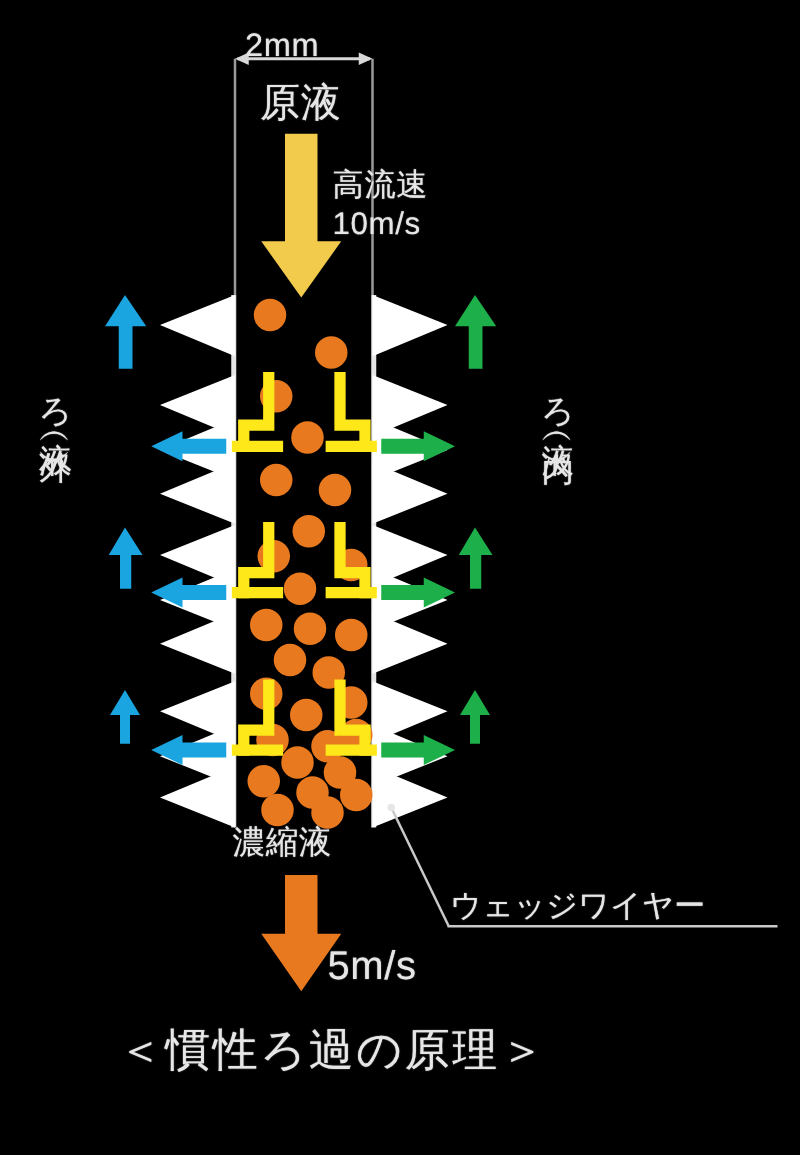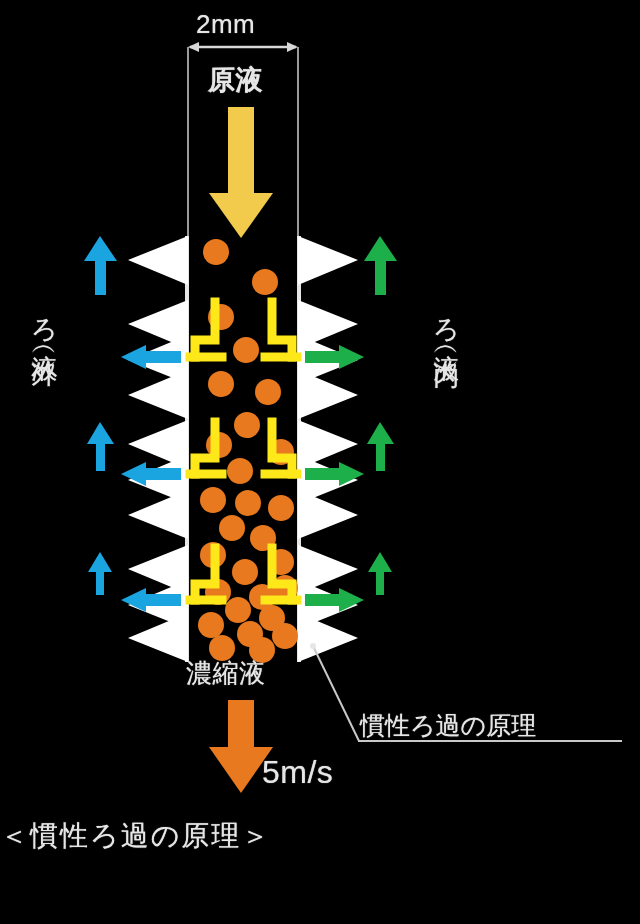--- a/index.html
+++ b/index.html
@@ -34,28 +34,27 @@
     position: absolute;
     white-space: pre;
     line-height: 1.12;
     color: #e6e6e6;
     letter-spacing: 0.5px;
     text-shadow: 0 0 1px #bdbdbd;
   }
   .lbl-dim {
     font-size: 26px;
     left: 196px;
-    top: 10px;
+    top: 22px;
     text-align: center;
   }
   .lbl-feed {
-    font-size: 27px;
+    font-size: 32px;
     left: 208px;
     top: 65px;
-    font-weight: bold;
   }
   .lbl-hiflow {
     font-size: 25px;
     left: 266px;
     top: 133px;
     line-height: 1.22;
   }
   .lbl-conc {
     font-size: 26px;
     left: 186px;
@@ -84,24 +83,25 @@
     left: 28px;
     top: 300px;
     height: 200px;
   }
   .lbl-right {
     left: 430px;
     top: 300px;
     height: 200px;
   }
   .lbl-title {
-    font-size: 28px;
+    font-size: 36px;
     left: 0;
     top: 820px;
     width: 532px;
+    text-align: center;
     letter-spacing: 2px;
   }
 </style>
 </head>
 <body>
 
 <div id="stage">
 
   <svg id="diagram-svg" viewBox="0 0 640 924">
 
@@ -264,20 +264,22 @@
     <g>
       <line x1="313" y1="646" x2="359" y2="741" stroke="#c9c9c9" stroke-width="2"></line>
       <circle cx="313" cy="646" r="3" fill="#e6e6e6"></circle>
       <line x1="358" y1="741" x2="622" y2="741" stroke="#c9c9c9" stroke-width="2"></line>
     </g>
 
   </svg>
 
   <div class="lbl lbl-dim">2mm</div>
   <div class="lbl lbl-feed">原液</div>
+  <div class="lbl lbl-hiflow">高流速
+10m/s</div>
   <div class="lbl lbl-vert lbl-left">ろ液（外）</div>
   <div class="lbl lbl-vert lbl-right">ろ液（内）</div>
   <div class="lbl lbl-conc">濃縮液</div>
   <div class="lbl lbl-outvel">5m/s</div>
-  <div class="lbl lbl-wedge">慣性ろ過の原理</div>
+  <div class="lbl lbl-wedge">ウェッジワイヤー</div>
   <div class="lbl lbl-title">＜慣性ろ過の原理＞</div>
 
 </div>
 
 </body></html>

